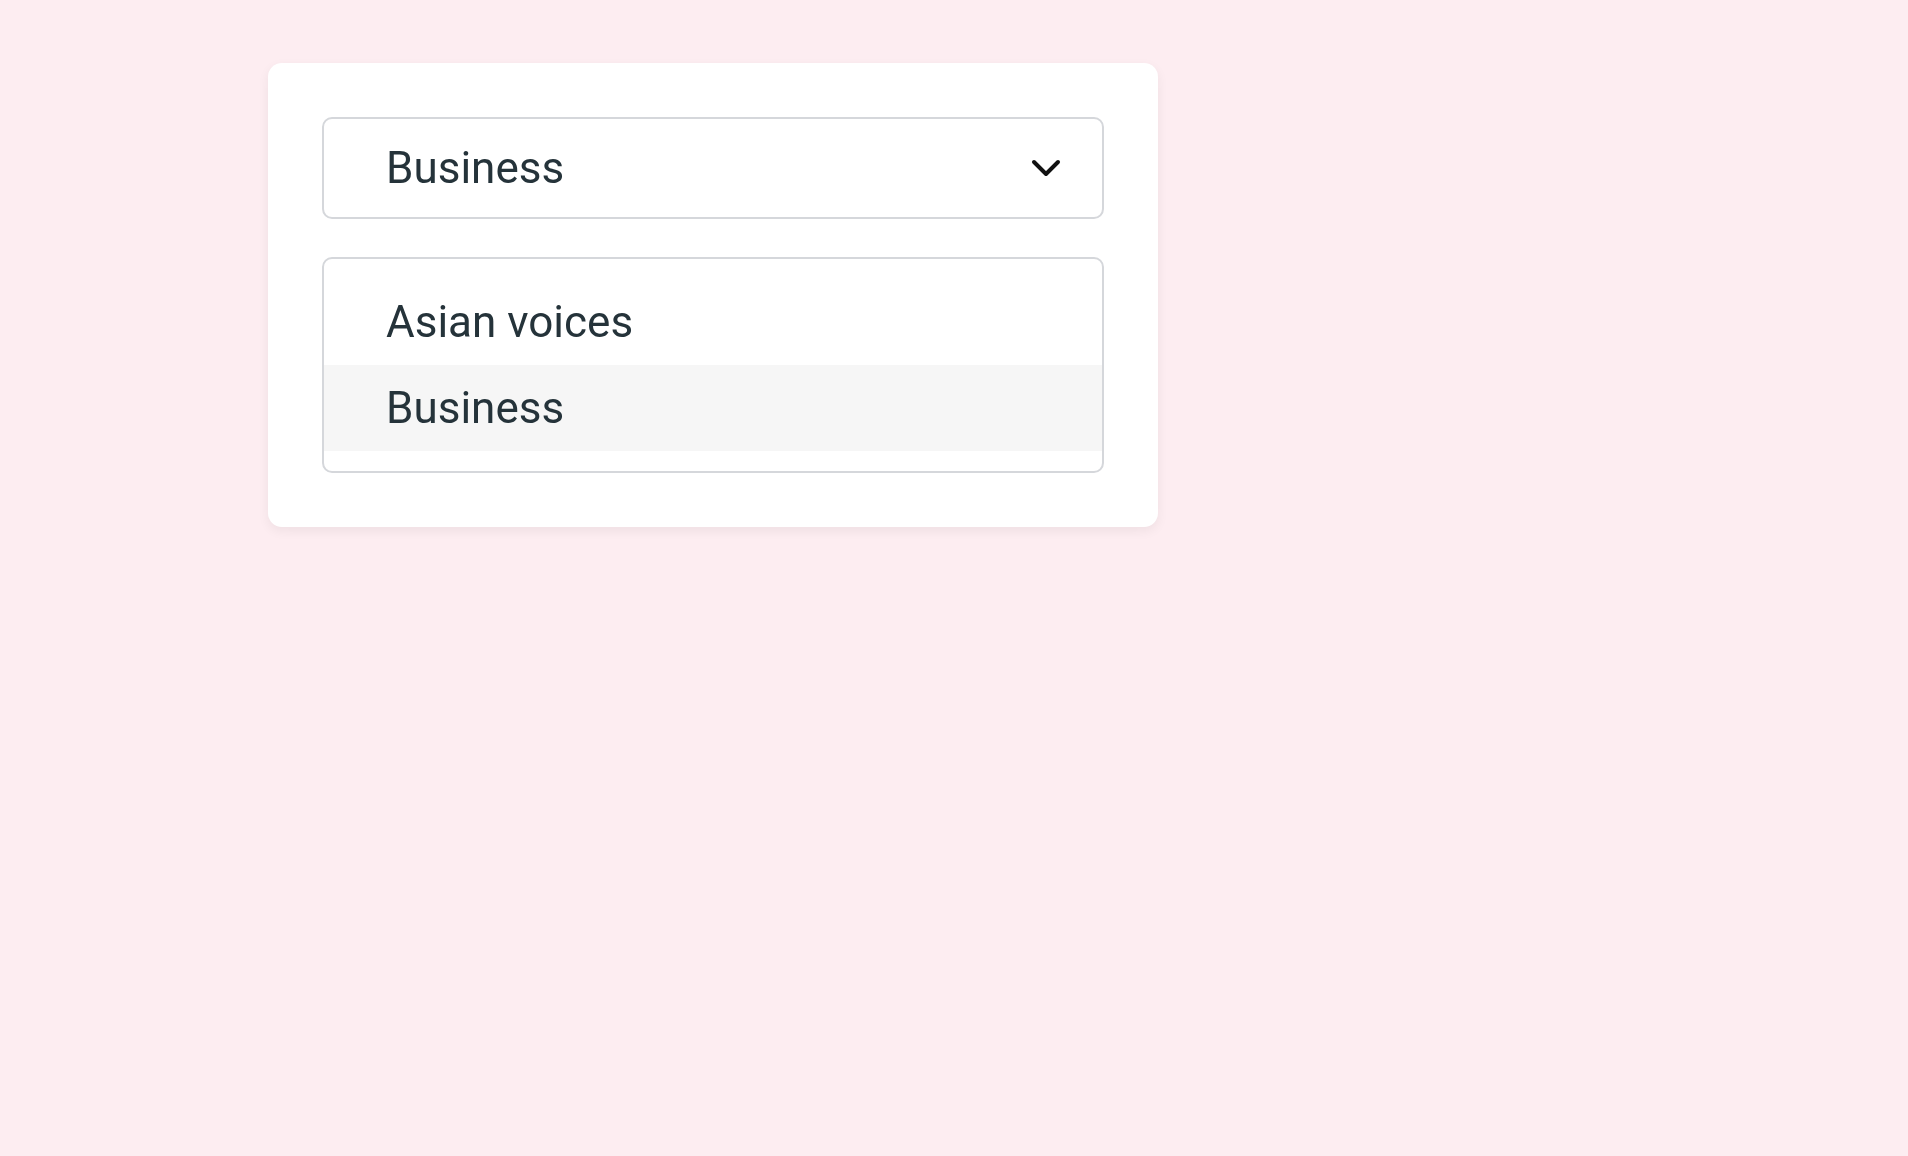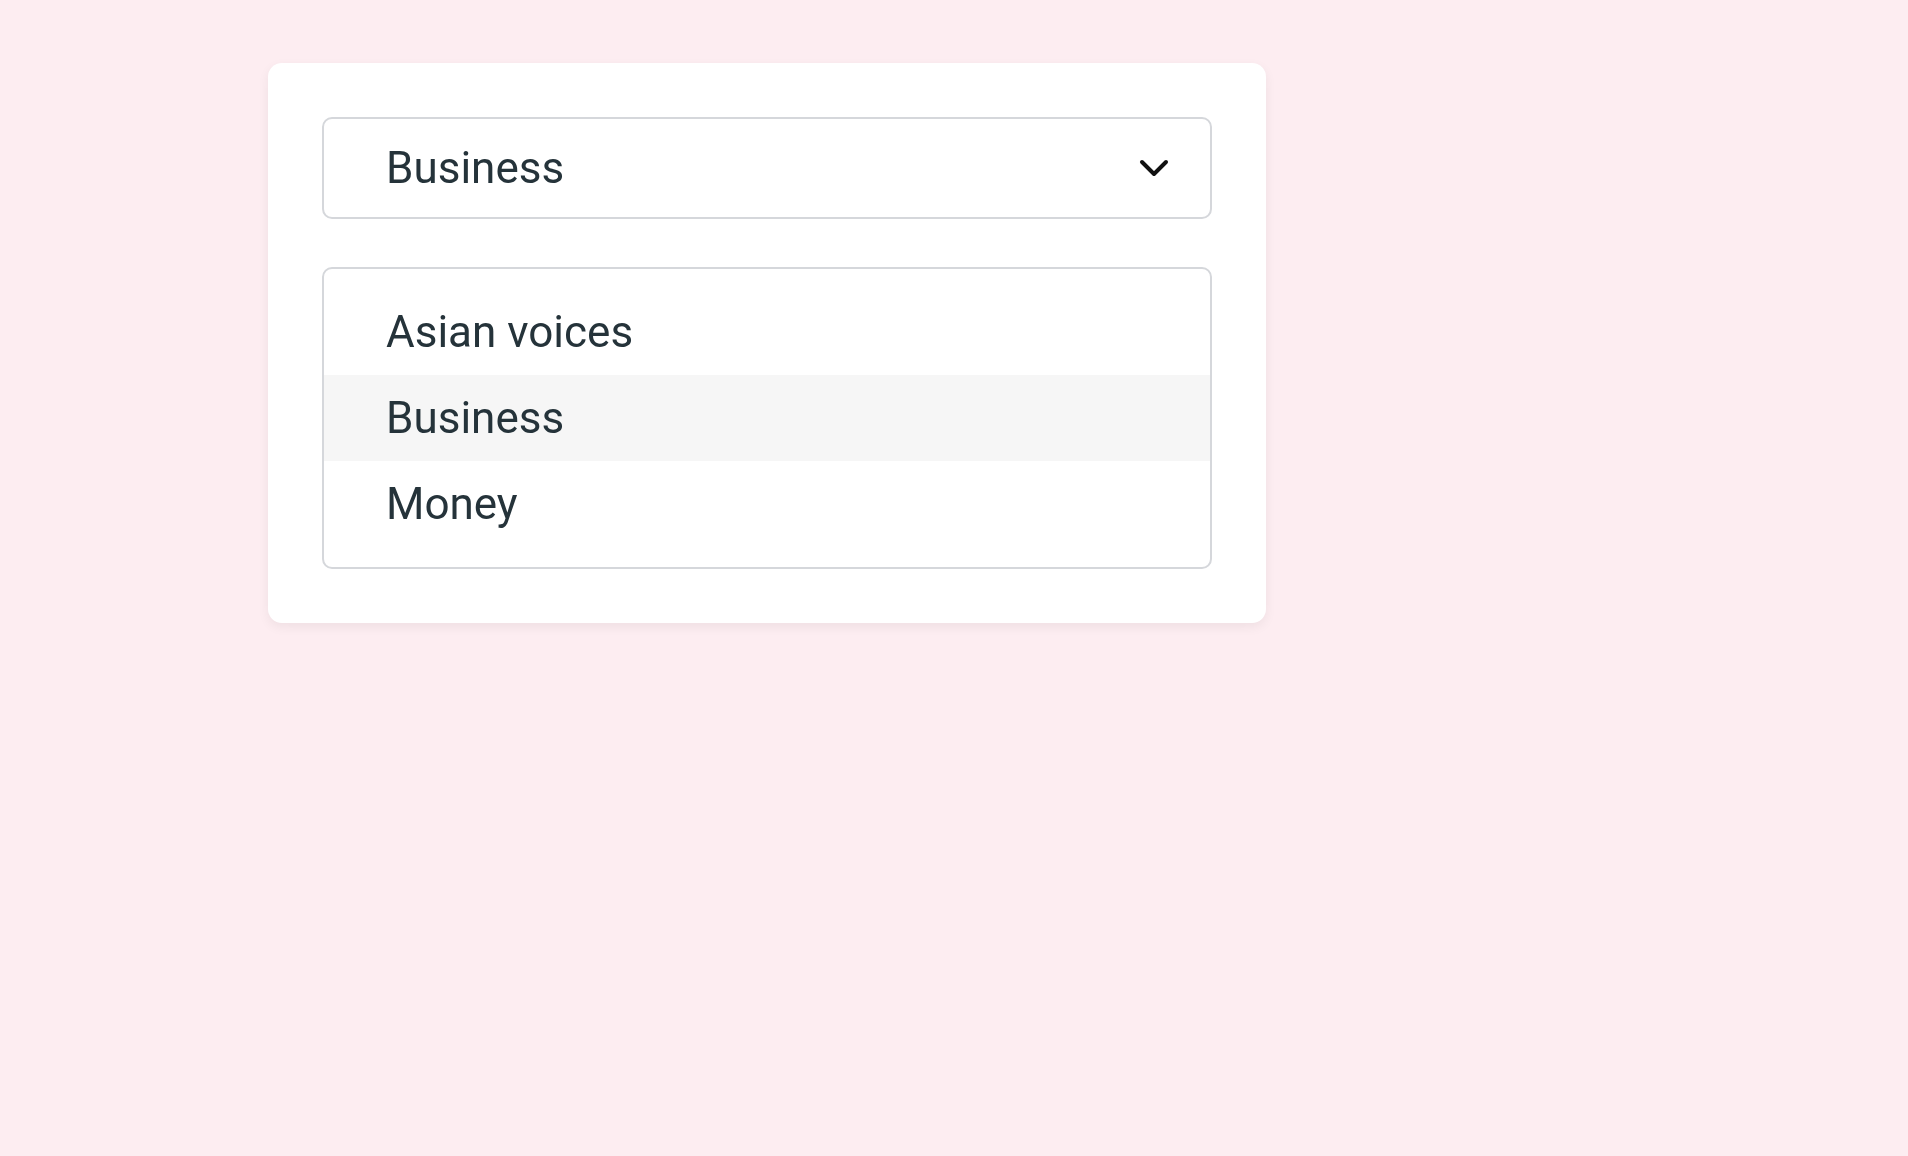--- a/index.html
+++ b/index.html
@@ -13,21 +13,21 @@
       height: 1156px;
       background-color: #fdedf1;
       font-family: -apple-system, BlinkMacSystemFont, 'Segoe UI', Roboto, Helvetica, Arial, sans-serif;
       position: relative;
     }
     
     .card {
       position: absolute;
       left: 268px;
       top: 63px;
-      width: 998px;
+      width: 890px;
       background-color: #ffffff;
       border-radius: 14px;
       padding: 54px;
       box-shadow: 0 4px 12px rgba(0, 0, 0, 0.06);
     }
     
     .select-trigger {
       width: 100%;
       height: 102px;
       border: 2px solid #d5d7db;
@@ -53,21 +53,21 @@
       align-items: center;
       justify-content: center;
     }
     
     .chevron-icon svg {
       width: 32px;
       height: 20px;
     }
     
     .dropdown-panel {
-      margin-top: 48px;
+      margin-top: 38px;
       width: 100%;
       border: 2px solid #d5d7db;
       border-radius: 10px;
       background-color: #ffffff;
       padding: 20px 0;
     }
     
     .dropdown-option {
       height: 86px;
       display: flex;
@@ -97,18 +97,15 @@
     </span>
   </div>
 
   <div class="dropdown-panel">
     <div class="dropdown-option">
       <span>Asian voices</span>
     </div>
     <div class="dropdown-option selected">
       <span>Business</span>
     </div>
-    <div class="dropdown-option">
-      <span>Money</span>
-    </div>
   </div>
 
 </div>
 
 </body></html>

